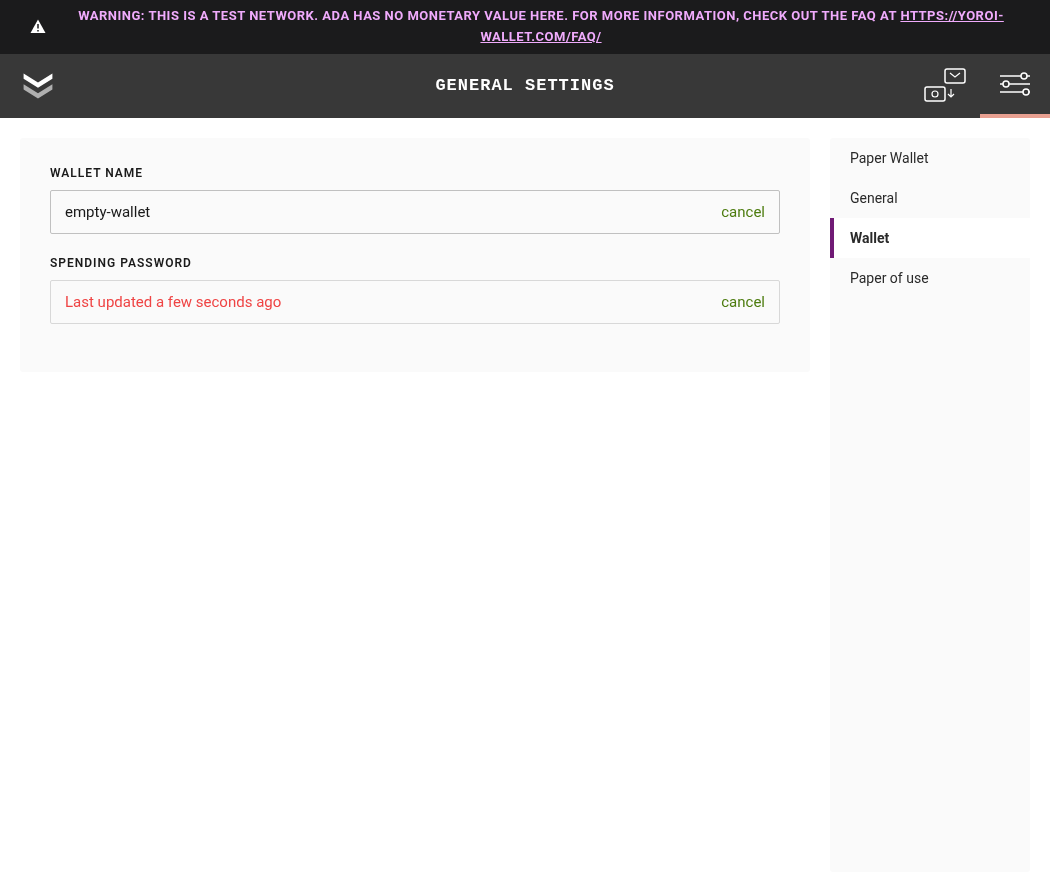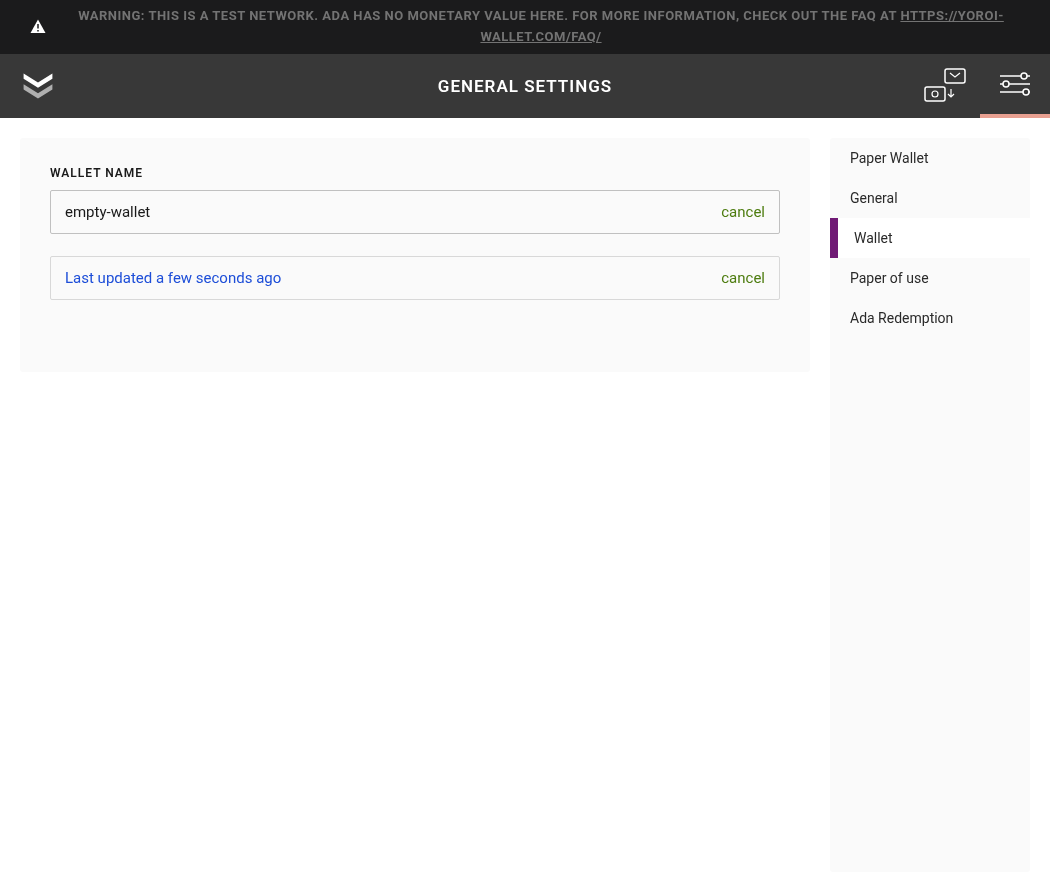--- a/index.html
+++ b/index.html
@@ -12,21 +12,21 @@
       font-family: -apple-system, BlinkMacSystemFont, "Segoe UI", Roboto, Helvetica, Arial, sans-serif;
       background: #ffffff;
       width: 1050px;
       height: 888px;
       overflow: hidden;
     }
 
     
     .warning-banner {
       background: #1b1b1c;
-      color: #737373;
+      color: #f0abfc;
       padding: 6px 20px;
       text-align: center;
       font-size: 13px;
       font-weight: 700;
       letter-spacing: 0.5px;
       line-height: 1.6;
       display: flex;
       align-items: center;
       justify-content: center;
     }
@@ -64,20 +64,21 @@
     }
 
     .header-title {
       position: absolute;
       left: 50%;
       transform: translateX(-50%);
       color: #ffffff;
       font-size: 17px;
       font-weight: 600;
       letter-spacing: 1px;
+      font-family: Liberation Mono, monospace;
     }
 
     .header-icons {
       display: flex;
       align-items: stretch;
       height: 100%;
     }
 
     .header-icon-btn {
       width: 70px;
@@ -144,21 +145,21 @@
       background: transparent;
       font-size: 15px;
       color: #1a1a1a;
       outline: none;
       font-family: inherit;
     }
 
     .field-static {
       flex: 1;
       font-size: 15px;
-      color: #1d4ed8;
+      color: #ef4444;
     }
 
     .field-action {
       color: #4d7c0f;
       font-size: 15px;
       cursor: pointer;
     }
 
     
     .sidebar {
@@ -170,23 +171,23 @@
     }
 
     .sidebar-item {
       padding: 12px 20px;
       font-size: 14px;
       color: #2a2a2a;
       cursor: pointer;
     }
 
     .sidebar-item.active {
-      font-weight: 400;
+      font-weight: 700;
       background: #ffffff;
-      border-left: 8px solid #701a75;
+      border-left: 4px solid #701a75;
       padding-left: 16px;
     }
   </style>
 </head>
 <body>
 
 <div class="warning-banner">
   <svg class="warning-icon-svg" viewBox="0 0 24 24" fill="#ffffff">
     <path d="M12 2 L22 20 L2 20 Z"></path>
     <rect x="11" y="8" width="2" height="6" fill="#1b1b1c"></rect>
@@ -235,29 +236,29 @@
 
     <div class="field-group">
       <span class="field-label">WALLET NAME</span>
       <div class="field-box focused">
         <input type="text" class="field-input" value="empty-wallet" style="">
         <span class="field-action">cancel</span>
       </div>
     </div>
 
     <div class="field-group">
+      <span class="field-label">SPENDING PASSWORD</span>
       <div class="field-box">
         <span class="field-static">Last updated a few seconds ago</span>
         <span class="field-action">cancel</span>
       </div>
     </div>
 
   </div>
 
   <div class="sidebar">
     <div class="sidebar-item">Paper Wallet</div>
     <div class="sidebar-item">General</div>
     <div class="sidebar-item active">Wallet</div>
     <div class="sidebar-item">Paper of use</div>
-    <div class="sidebar-item">Ada Redemption</div>
   </div>
 
 </div>
 
 </body></html>

